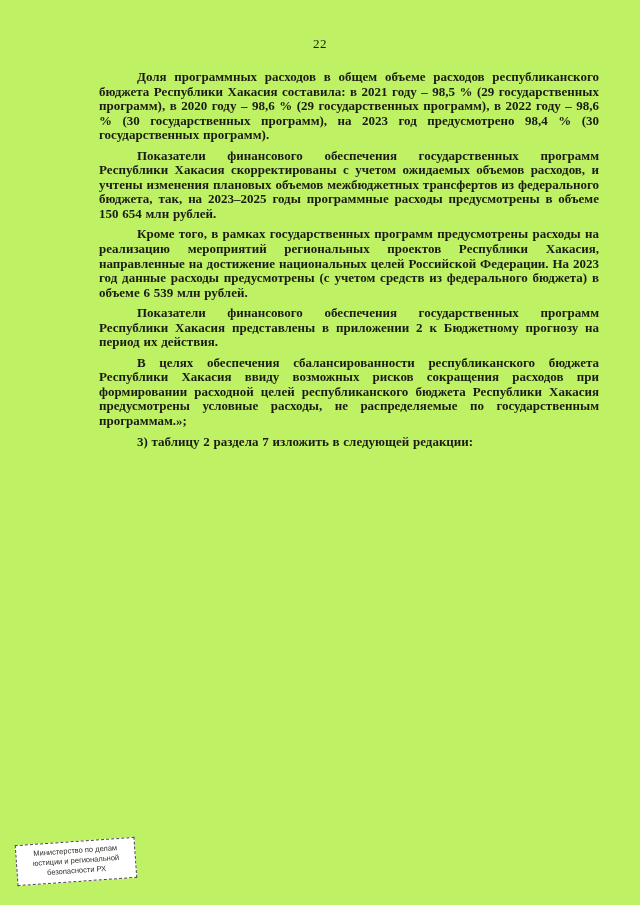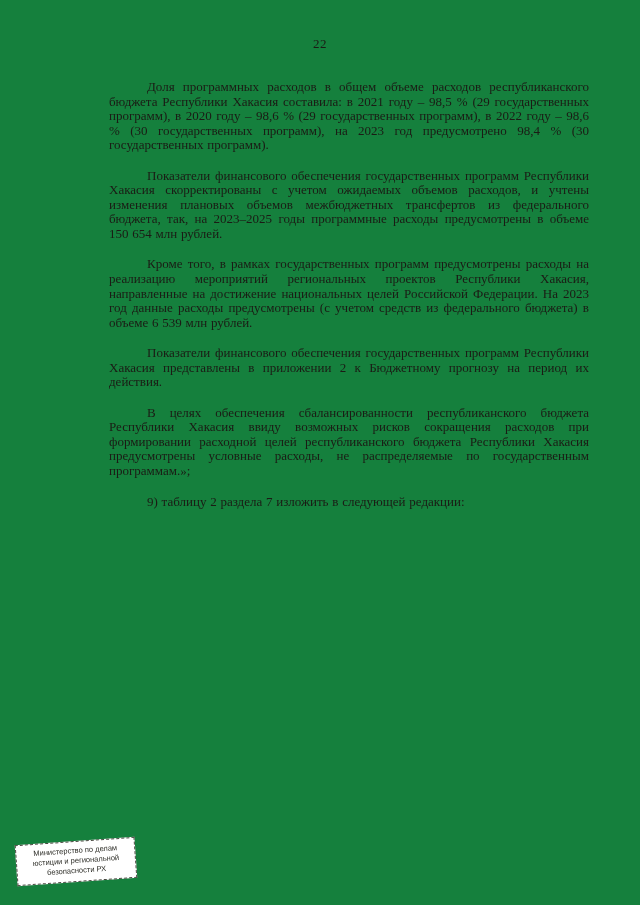--- a/index.html
+++ b/index.html
@@ -4,21 +4,21 @@
   <style>
     html, body {
       margin: 0;
       padding: 0;
       background: #ffffff;
     }
     .page {
       position: relative;
       width: 640px;
       height: 905px;
-      background: #15803d;
+      background: #bef264;
       font-family: "Liberation Serif", serif;
       color: #1b1b15;
       overflow: hidden;
     }
     .page-number {
       position: absolute;
       top: 36px;
       left: 0;
       width: 100%;
       text-align: center;
@@ -28,26 +28,27 @@
     .content {
       position: absolute;
       top: 64px;
       left: 93px;
       width: 512px;
       font-size: 13px;
       line-height: 1.12;
       text-align: justify;
     }
     .content p {
-      margin: 16px;
+      margin: 6px;
       padding: 0;
       text-indent: 38px;
       text-align: justify;
       text-align-last: left;
       word-spacing: 0.5px;
+      font-weight: bold;
     }
     .stamp {
       position: absolute;
       left: 16px;
       top: 841px;
       width: 112px;
       padding: 4px 3px 5px 3px;
       border: 1px dashed #4a4a42;
       transform: rotate(-4deg);
       transform-origin: center center;
@@ -68,21 +69,21 @@
 <div class="page">
 
   <div class="page-number">22</div>
 
   <div class="content">
     <p>Доля программных расходов в общем объеме расходов республиканского бюджета Республики Хакасия составила: в 2021 году – 98,5 % (29 государственных программ), в 2020 году – 98,6 % (29 государственных программ), в 2022 году – 98,6 % (30 государственных программ), на 2023 год предусмотрено 98,4 % (30 государственных программ).</p>
     <p>Показатели финансового обеспечения государственных программ Республики Хакасия скорректированы с учетом ожидаемых объемов расходов, и учтены изменения плановых объемов межбюджетных трансфертов из федерального бюджета, так, на 2023–2025 годы программные расходы предусмотрены в объеме 150 654 млн рублей.</p>
     <p>Кроме того, в рамках государственных программ предусмотрены расходы на реализацию мероприятий региональных проектов Республики Хакасия, направленные на достижение национальных целей Российской Федерации. На 2023 год данные расходы предусмотрены (с учетом средств из федерального бюджета) в объеме 6 539 млн рублей.</p>
     <p>Показатели финансового обеспечения государственных программ Республики Хакасия представлены в приложении 2 к Бюджетному прогнозу на период их действия.</p>
     <p>В целях обеспечения сбалансированности республиканского бюджета Республики Хакасия ввиду возможных рисков сокращения расходов при формировании расходной целей республиканского бюджета Республики Хакасия предусмотрены условные расходы, не распределяемые по государственным программам.»;</p>
-    <p>9) таблицу 2 раздела 7 изложить в следующей редакции:</p>
+    <p>3) таблицу 2 раздела 7 изложить в следующей редакции:</p>
   </div>
 
   <div class="stamp">
     <div>Министерство по делам</div>
     <div>юстиции и региональной</div>
     <div>безопасности РХ</div>
   </div>
 
 </div>
 

